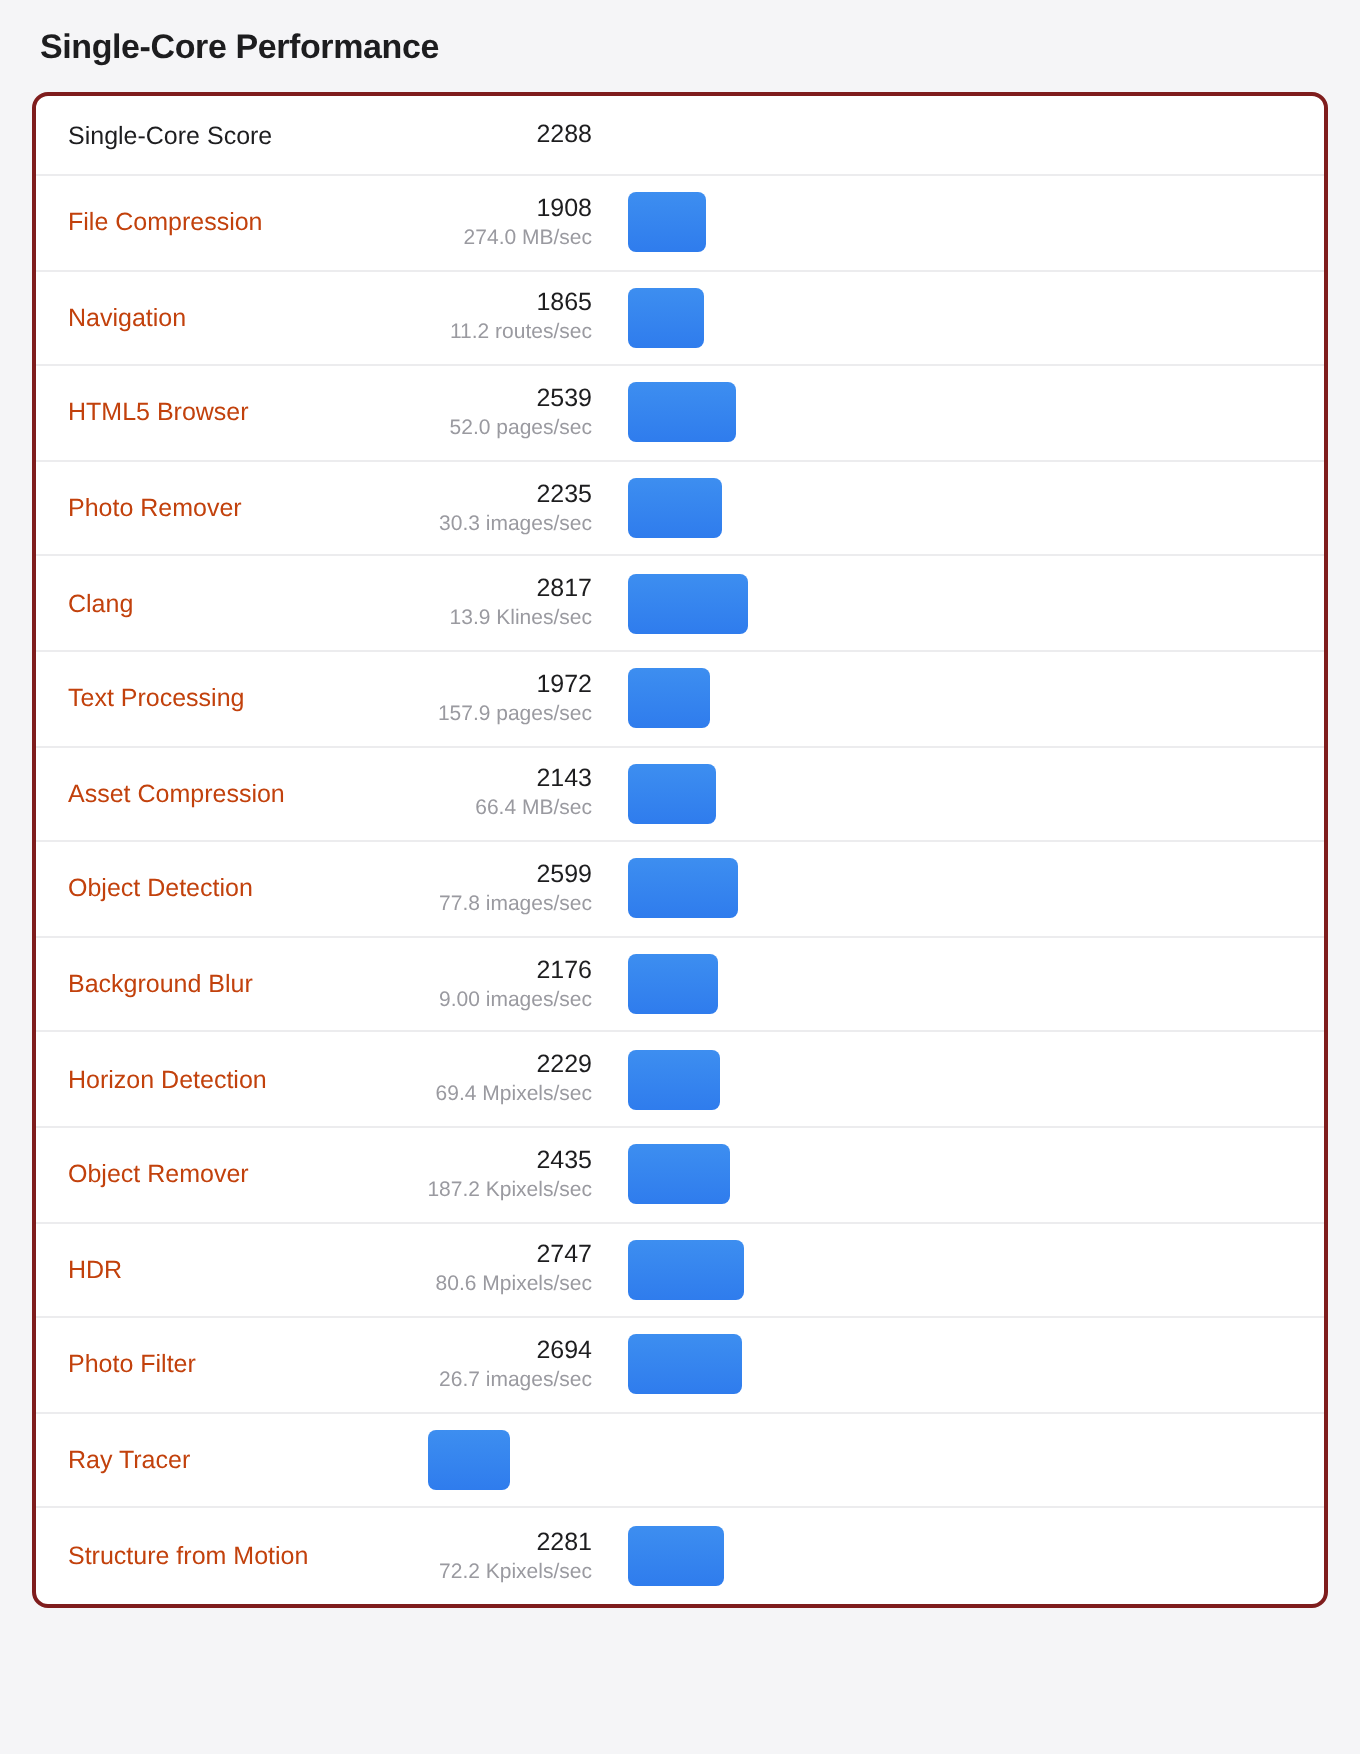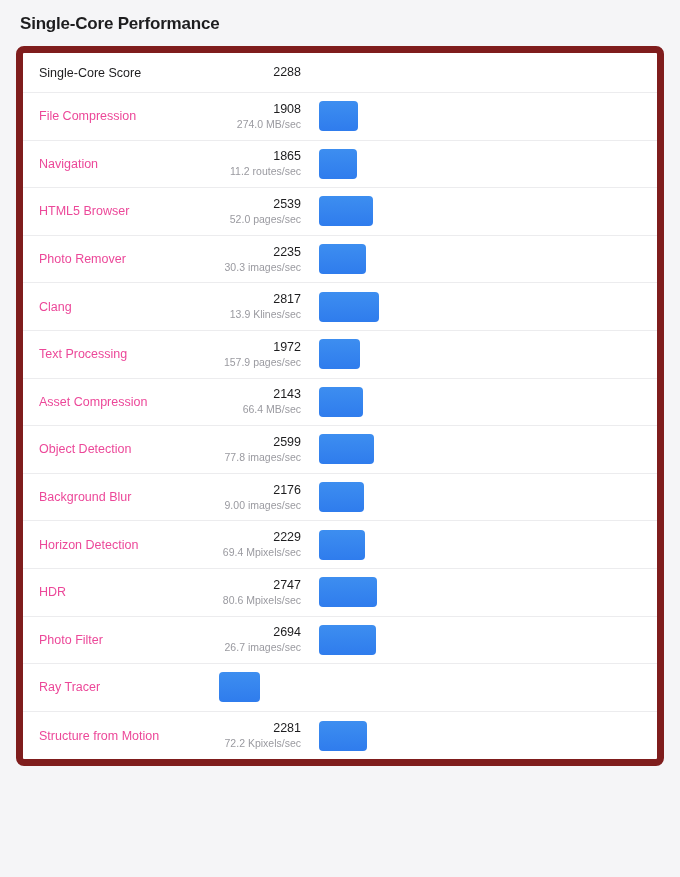--- a/index.html
+++ b/index.html
@@ -21,40 +21,40 @@
   }
   .page-title {
     font-size: 17px;
     font-weight: bold;
     color: #1d1d1f;
     padding: 14px 4px 12px 4px;
     letter-spacing: -0.2px;
   }
   .card {
     background: #ffffff;
-    border: 7px solid #7f1d1d;
+    border: 2px solid #7f1d1d;
     border-radius: 8px;
     overflow: hidden;
   }
   .row {
     display: flex;
     align-items: center;
     border-bottom: 1px solid #ececee;
     height: 47.6px;
     padding: 0 0 0 0;
   }
   .row:last-child { border-bottom: none; }
   .row.header-row {
     height: 40px;
   }
   .label-cell {
     width: 178px;
     padding-left: 16px;
     font-size: 12.5px;
-    color: #ec4899;
+    color: #c2410c;
     white-space: nowrap;
     overflow: hidden;
     text-overflow: ellipsis;
   }
   .score-cell {
     width: 100px;
     text-align: center;
     padding-right: 0px;
     display: flex;
     flex-direction: column;
@@ -203,20 +203,30 @@
           <div class="label-cell">Horizon Detection</div>
           <div class="score-cell">
             <div class="score-val">2229</div>
             <div class="score-rate">69.4 Mpixels/sec</div>
           </div>
           <div class="bar-cell">
             <div class="bar" style="width: 46.4px; background: linear-gradient(rgb(61, 142, 240), rgb(47, 124, 237));"></div>
           </div>
         </div>
         <div class="row">
+          <div class="label-cell">Object Remover</div>
+          <div class="score-cell">
+            <div class="score-val">2435</div>
+            <div class="score-rate">187.2 Kpixels/sec</div>
+          </div>
+          <div class="bar-cell">
+            <div class="bar" style="width: 51.2px; background: linear-gradient(rgb(61, 142, 240), rgb(47, 124, 237));"></div>
+          </div>
+        </div>
+        <div class="row">
           <div class="label-cell">HDR</div>
           <div class="score-cell">
             <div class="score-val">2747</div>
             <div class="score-rate">80.6 Mpixels/sec</div>
           </div>
           <div class="bar-cell">
             <div class="bar" style="width: 58.4px; background: linear-gradient(rgb(61, 142, 240), rgb(47, 124, 237));"></div>
           </div>
         </div>
         <div class="row">

